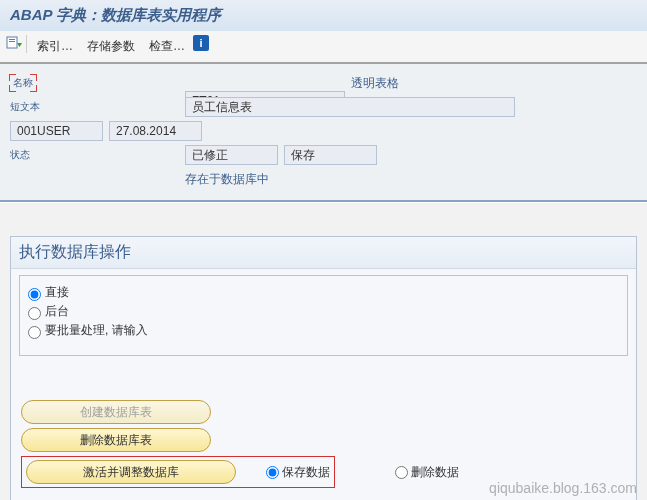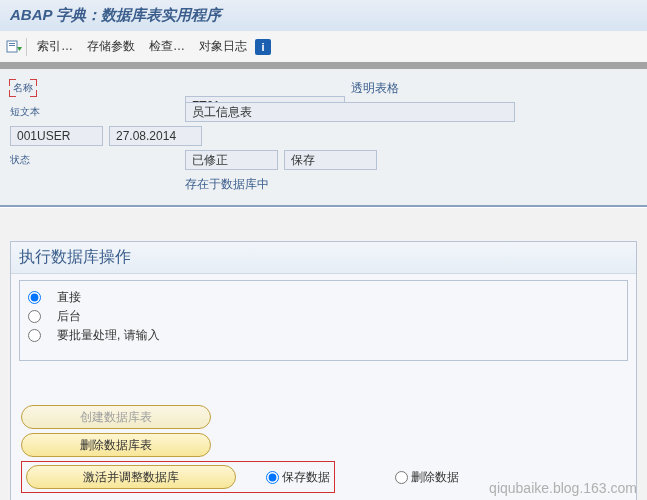--- a/index.html
+++ b/index.html
@@ -16,24 +16,23 @@
   .title-bar {
     background: linear-gradient(#e8eef6, #d7e4f2);
     padding: 6px 10px;
     font-size: 15px;
     font-style: italic;
     font-weight: bold;
     color: #3b5e8c;
   }
   .toolbar {
     background: #f5f5f5;
-    border-bottom: 7px solid #a3a3a3;
+    border-bottom: 2px solid #a3a3a3;
     padding: 4px 6px;
     display: flex;
-    align-items: center;
     gap: 2px;
   }
   .toolbar .tb-btn {
     padding: 3px 6px;
     cursor: pointer;
     color: #333;
     border-radius: 2px;
   }
   .tb-icon {
     width: 16px; height: 16px; display: inline-block;
@@ -117,22 +116,22 @@
     color: #3b5e8c;
     font-size: 16px;
     border-bottom: 1px solid #d0d8e4;
     background: linear-gradient(#f2f6fb,#e6edf5);
   }
   .gb-inner {
     padding: 6px 8px;
   }
   .radio-row {
     display: flex;
-    align-items: center;
-    gap: 16px;
+    align-items: flex-end;
+    gap: 4px;
     margin: 2px 0;
     color: #333;
   }
   .radio-row input { cursor: pointer; }
   .btn-row {
     margin: 4px 10px;
     display: flex;
     align-items: center;
     gap: 10px;
   }
@@ -186,21 +185,20 @@
         <rect x="1" y="2" width="10" height="11" fill="#fff" stroke="#5a7fa8"></rect>
         <rect x="3" y="4" width="6" height="1" fill="#5a7fa8"></rect>
         <rect x="3" y="6" width="6" height="1" fill="#5a7fa8"></rect>
         <polygon points="11,8 16,8 13.5,12" fill="#3a9c3a"></polygon>
       </svg>
   </span>
   <span class="tb-sep"></span>
   <span class="tb-btn">索引…</span>
   <span class="tb-btn">存储参数</span>
   <span class="tb-btn">检查…</span>
-  <span class="tb-btn">对象日志</span>
   <span class="info-icon">i</span>
 </div>
 
 <div class="info-panel">
   <div class="form-row">
     <div class="form-label">
       <span class="label-highlight"><span class="c1"></span><span>名称</span></span>
     </div>
     <div class="ro-field w160">ZT01</div>
     <span class="plain-text">透明表格</span>

